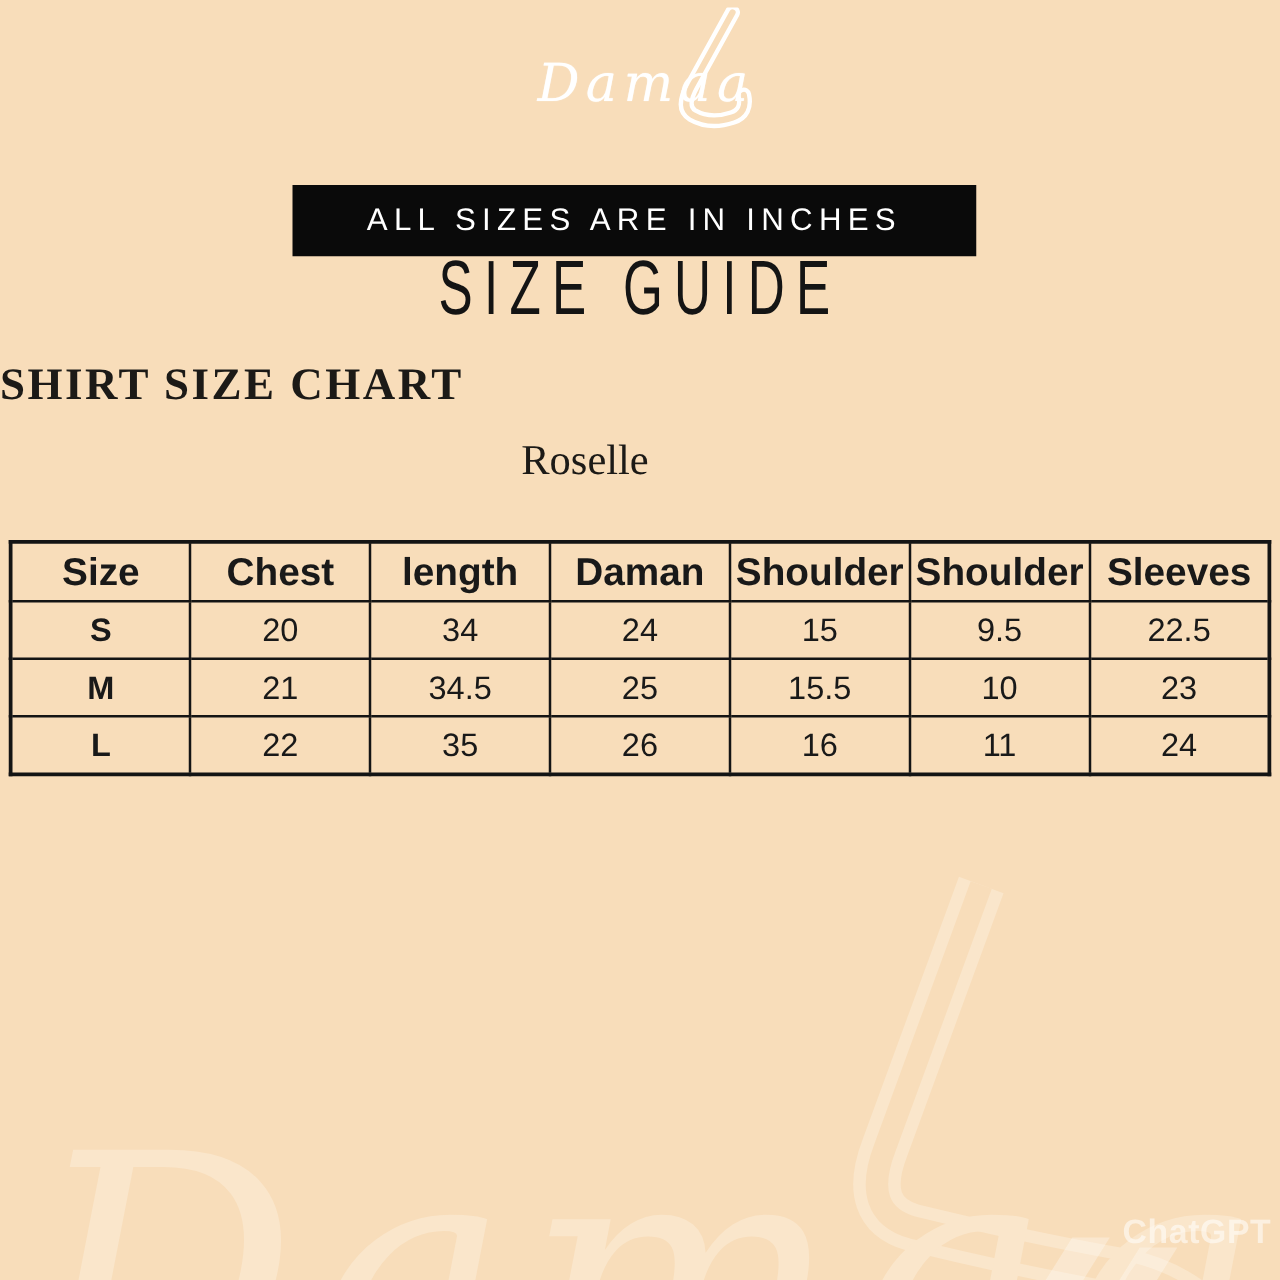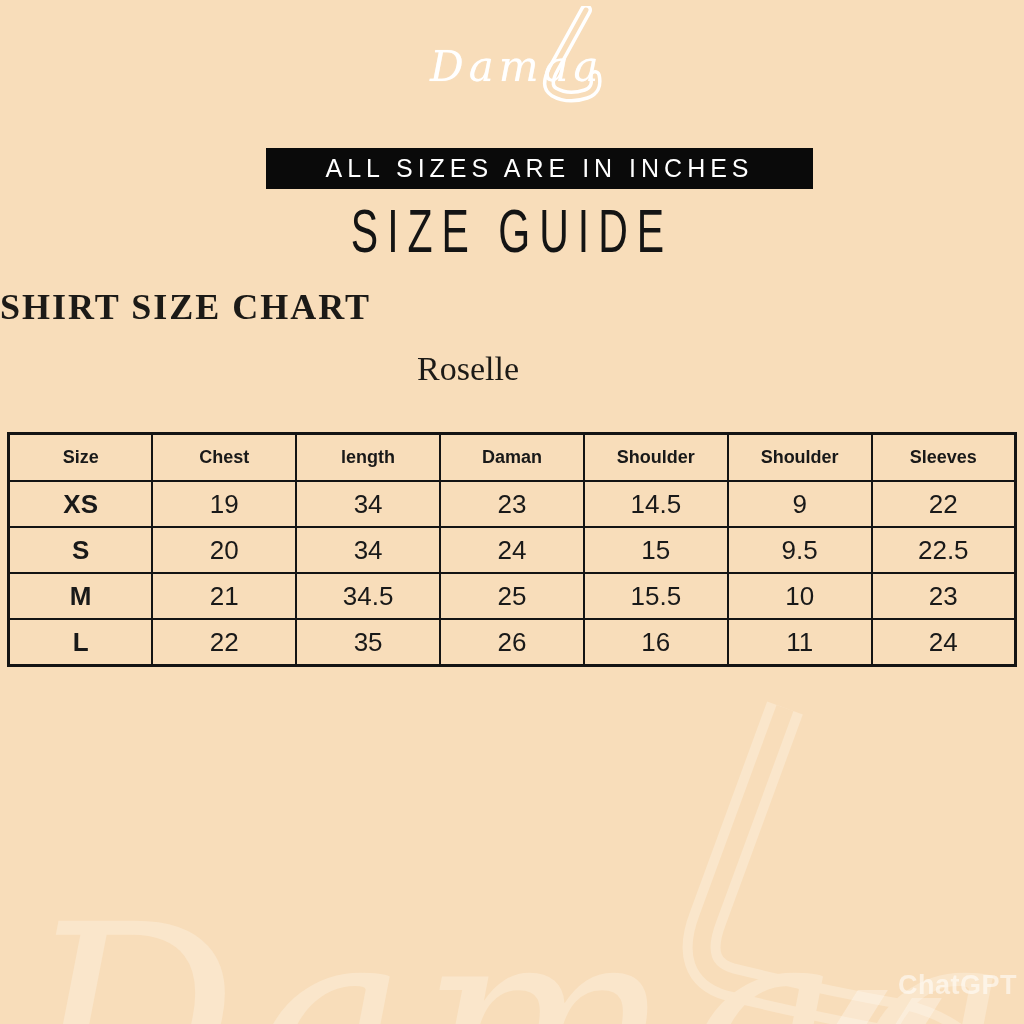--- a/index.html
+++ b/index.html
@@ -12,21 +12,21 @@
   .logo-wrap{position:absolute;top:0;left:0;width:1024px;height:115px;}
   .logo-text{
     position:absolute;left:430px;top:42px;
     color:#ffffff;font-family:"DejaVu Serif", serif;font-style:italic;
     font-size:42px;letter-spacing:5px;font-weight:400;
     text-shadow:0 0 1px rgba(255,255,255,.6);
   }
   .logo-swoosh{position:absolute;left:498px;top:6px;width:110px;height:104px;}
   
   .banner{
-    position:absolute;left:266px;top:148px;width:547px;height:41px;
+    position:absolute;left:234px;top:148px;width:547px;height:57px;
     background:#0a0a0a;display:flex;align-items:center;justify-content:center;
   }
   .banner span{
     color:#ffffff;font-size:25px;letter-spacing:5px;font-weight:400;
   }
   
   .size-guide{
     position:absolute;top:196px;left:0;width:1024px;text-align:center;
     font-size:41px;font-weight:300;letter-spacing:9px;color:#141414;
     transform:scaleY(1.5);transform-origin:top center;
@@ -44,21 +44,21 @@
   
   table.size-table{
     position:absolute;left:7px;top:432px;width:1010px;
     border-collapse:collapse;table-layout:fixed;
     border:3px solid #141414;
   }
   .size-table th,.size-table td{
     border:2px solid #141414;text-align:center;vertical-align:middle;
     color:#191919;background:transparent;padding:0;
   }
-  .size-table th{height:45px;font-size:18px;font-weight:700;}
+  .size-table th{height:45px;font-size:31px;font-weight:700;}
   .size-table td{height:44px;font-size:26px;font-weight:400;}
   .size-table td.size-cell{font-weight:700;}
   
   .wm-text{
     position:absolute;left:25px;top:868px;
     font-family:"DejaVu Serif", serif;font-style:italic;
     font-size:265px;letter-spacing:12px;color:#fae6cb;white-space:nowrap;
   }
   .wm-swoosh{position:absolute;left:600px;top:698px;width:430px;height:330px;}
   .chatgpt-wm{
@@ -99,29 +99,20 @@
       <th>Chest</th>
       <th>length</th>
       <th>Daman</th>
       <th>Shoulder</th>
       <th>Shoulder</th>
       <th>Sleeves</th>
     </tr>
   </thead>
   <tbody>
     <tr>
-      <td class="size-cell">XS</td>
-      <td>19</td>
-      <td>34</td>
-      <td>23</td>
-      <td>14.5</td>
-      <td>9</td>
-      <td>22</td>
-    </tr>
-    <tr>
       <td class="size-cell">S</td>
       <td>20</td>
       <td>34</td>
       <td>24</td>
       <td>15</td>
       <td>9.5</td>
       <td>22.5</td>
     </tr>
     <tr>
       <td class="size-cell">M</td>

